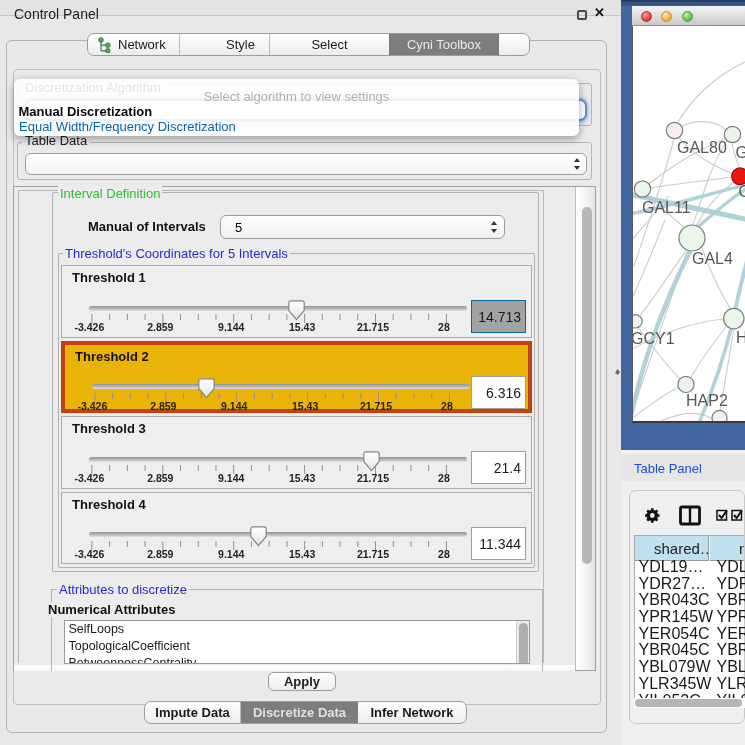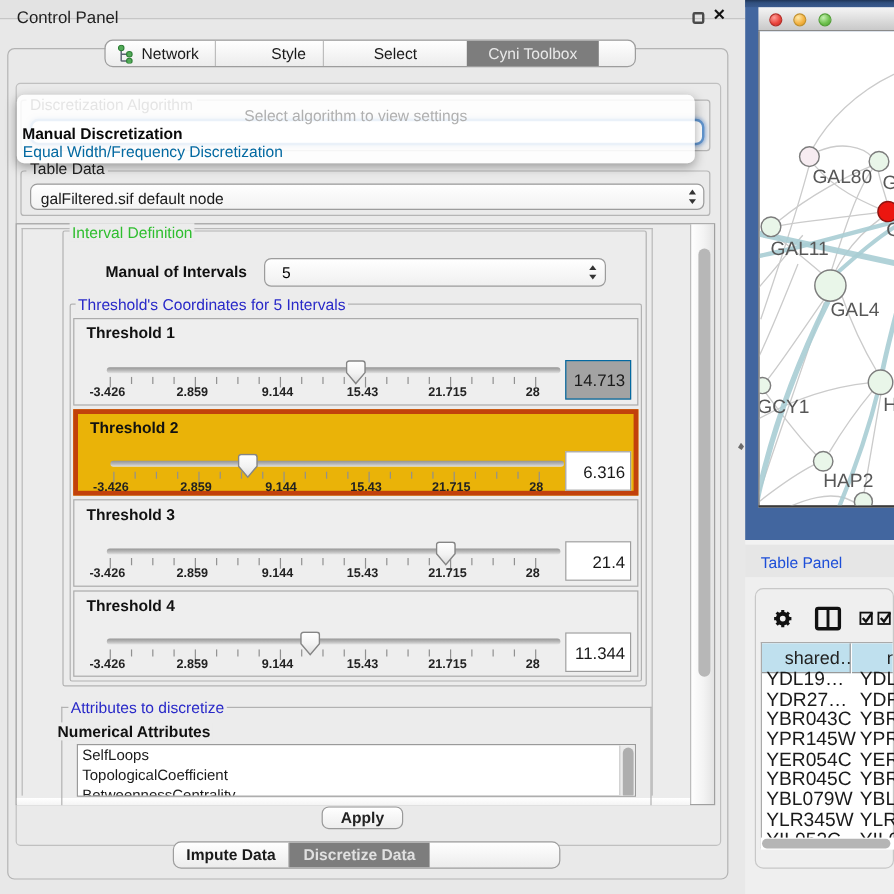--- a/index.html
+++ b/index.html
@@ -36,21 +36,20 @@
   <div style="flex:0 0 128px; display:flex; align-items:center; padding-left:9px;">jActiveMNodules</div>
 </div>
 
 <div class="abs" style="left:17px; top:83px; width:575px; height:43px; border:1px solid #b5b5b5; border-radius:3px;"></div>
 <div class="abs" style="left:22px; top:80px; font-size:13px; color:#333; background:#eaeaea; padding:0 3px;">Discretization Algorithm</div>
 <div class="abs" style="left:25px; top:98.5px; width:562px; height:22px; background:#fff; border:2.5px solid #6094cd; border-radius:7px; box-shadow:0 0 3px 1.5px rgba(100,145,205,0.55);"></div>
 
 <div class="abs" style="left:17px; top:142px; width:575px; height:38px; border:1px solid #b5b5b5; border-radius:3px;"></div>
 <div class="abs" style="left:22px; top:133px; font-size:13px; color:#222; background:#eaeaea; padding:0 3px;">Table Data</div>
 <div class="abs" style="left:25px; top:153px; width:562px; height:22px; background:linear-gradient(180deg,#ffffff,#f2f2f2); border:1px solid #9c9c9c; border-radius:6px; font-size:13px; color:#1a1a1a;">
-  <span style="position:absolute; left:8px; top:3.5px;">galFiltered.sif default node</span>
   <svg class="abs" width="10" height="16" viewBox="0 0 10 16" style="right:4px; top:2px;">
     <path d="M2 6 L5 2 L8 6 Z" fill="#333"></path>
     <path d="M2 10 L5 14 L8 10 Z" fill="#333"></path>
   </svg>
 </div>
 
 <div class="abs" style="left:13px; top:186px; width:583px; height:485px; background:#ececec; border:1px solid #a0a0a0; overflow:hidden;">
 </div>
 
 <div class="abs" style="left:575px; top:187px; width:20px; height:483px; background:linear-gradient(90deg,#ffffff,#f3f3f3 55%,#e4e4e4); border-left:1px solid #bdbdbd;"></div>
@@ -263,20 +262,21 @@
   <div style="position:absolute; left:4px; top:35.4px;">BetweennessCentrality</div>
   <div style="position:absolute; left:451px; top:0px; width:15px; height:44px; background:#ebebeb; border-left:1px solid #cccccc;"></div>
   <div style="position:absolute; left:454.5px; top:1.5px; width:8.5px; height:43px; background:#aeaeae; border-radius:4.5px;"></div>
 </div>
 
 <div class="abs" style="left:268px; top:672px; width:68px; height:19px; background:linear-gradient(180deg,#ffffff,#ededed); border:1px solid #9a9a9a; border-radius:6px; text-align:center; font-size:13px; font-weight:bold; color:#222; line-height:18px;">Apply</div>
 
 <div class="abs" style="left:144px; top:701px; width:323px; height:23px; background:linear-gradient(180deg,#ffffff,#ececec); border:1px solid #9d9d9d; border-radius:7px; display:flex; overflow:hidden; font-size:13px; font-weight:bold; color:#1a1a1a;">
   <div style="flex:0 0 96px; display:flex; align-items:center; justify-content:center; border-right:1px solid #bdbdbd;">Impute Data</div>
   <div style="flex:0 0 117px; display:flex; align-items:center; justify-content:center; background:#7d7d7d; color:#e0e0e0;">Discretize Data</div>
+  <div style="flex:0 0 108px; display:flex; align-items:center; justify-content:center;">Infer Network</div>
 </div>
 
 <div class="abs" style="left:14px; top:79px; width:565px; height:57px; background:rgba(255,255,255,0.87); border-radius:6px; box-shadow:0 3px 9px rgba(0,0,0,0.35); z-index:50;">
   <div style="position:absolute; left:0; right:0; top:10px; text-align:center; font-size:13px; color:#b0b0b0;">Select algorithm to view settings</div>
   <div style="position:absolute; left:4.5px; top:25px; font-size:13px; font-weight:bold; color:#0a0a0a;">Manual Discretization</div>
   <div style="position:absolute; left:5px; top:40px; font-size:13px; color:#0369a1;">Equal Width/Frequency Discretization</div>
 </div>
 
 <div class="abs" style="left:621px; top:0px; width:124px; height:450px; background:#42669f;"></div>
 <div class="abs" style="left:621px; top:0px; width:124px; height:6px; background:linear-gradient(180deg,#1f3557,#31507f 40%,#3a5a8e);"></div>

